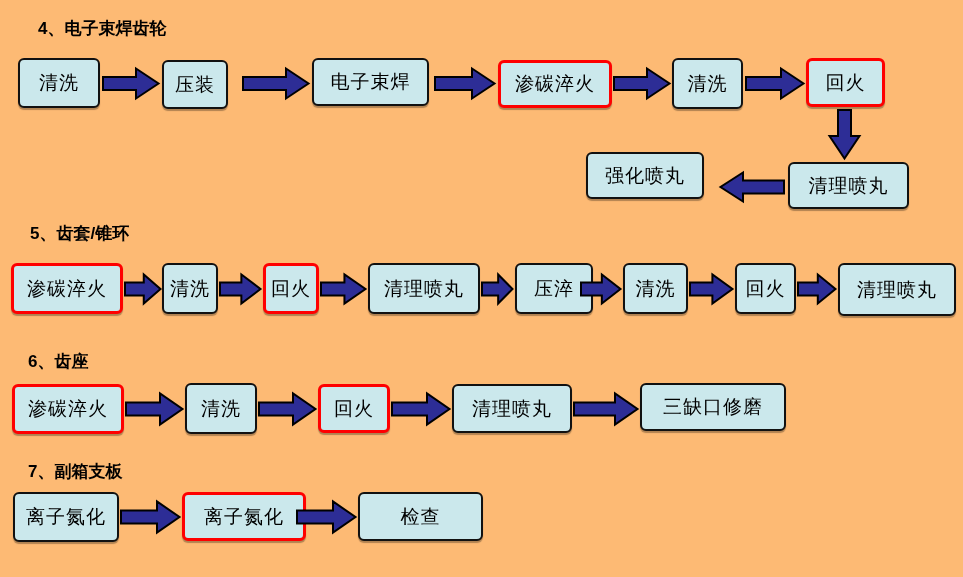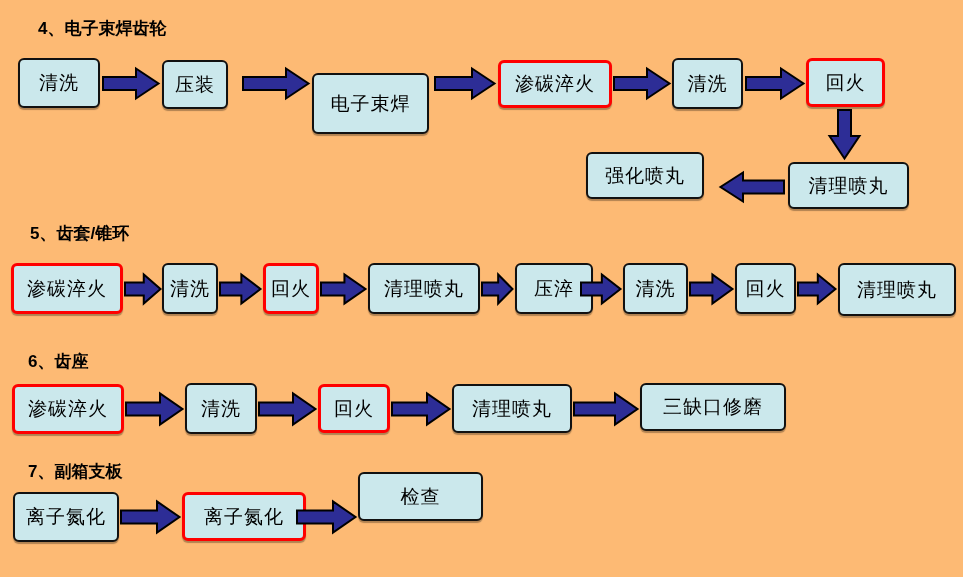--- a/index.html
+++ b/index.html
@@ -39,21 +39,21 @@
       <svg viewBox="0 0 58 33" width="58" height="33">
         <polygon class="arrow-shape" points="1,10 34,10 34,1.5 56.5,16.5 34,31.5 34,23 1,23"></polygon>
       </svg>
     </div>
   <div class="box" style="left:162px;top:60px;width:66px;height:49px">压装</div>
   <div class="arrow" style="left:242px;top:67px;width:68px;height:33px">
       <svg viewBox="0 0 68 33" width="68" height="33">
         <polygon class="arrow-shape" points="1,10 44,10 44,1.5 66.5,16.5 44,31.5 44,23 1,23"></polygon>
       </svg>
     </div>
-  <div class="box" style="left:312px;top:73px;width:117px;height:61px">电子束焊</div>
+  <div class="box" style="left:312px;top:58px;width:117px;height:48px">电子束焊</div>
   <div class="arrow" style="left:434px;top:67px;width:62px;height:33px">
       <svg viewBox="0 0 62 33" width="62" height="33">
         <polygon class="arrow-shape" points="1,10 38,10 38,1.5 60.5,16.5 38,31.5 38,23 1,23"></polygon>
       </svg>
     </div>
   <div class="box hl" style="left:498px;top:60px;width:114px;height:48px">渗碳淬火</div>
   <div class="arrow" style="left:613px;top:67px;width:58px;height:33px">
       <svg viewBox="0 0 58 33" width="58" height="33">
         <polygon class="arrow-shape" points="1,10 34,10 34,1.5 56.5,16.5 34,31.5 34,23 1,23"></polygon>
       </svg>
@@ -156,15 +156,15 @@
       <svg viewBox="0 0 61 34" width="61" height="34">
         <polygon class="arrow-shape" points="1,10.5 37,10.5 37,1.5 59.5,17 37,32.5 37,23.5 1,23.5"></polygon>
       </svg>
     </div>
   <div class="box hl" style="left:182px;top:492px;width:124px;height:49px">离子氮化</div>
   <div class="arrow" style="left:296px;top:500px;width:61px;height:34px">
       <svg viewBox="0 0 61 34" width="61" height="34">
         <polygon class="arrow-shape" points="1,10.5 37,10.5 37,1.5 59.5,17 37,32.5 37,23.5 1,23.5"></polygon>
       </svg>
     </div>
-  <div class="box" style="left:358px;top:472px;width:125px;height:49px">检查</div>
+  <div class="box" style="left:358px;top:492px;width:125px;height:49px">检查</div>
 
 </div>
 
 </body></html>

